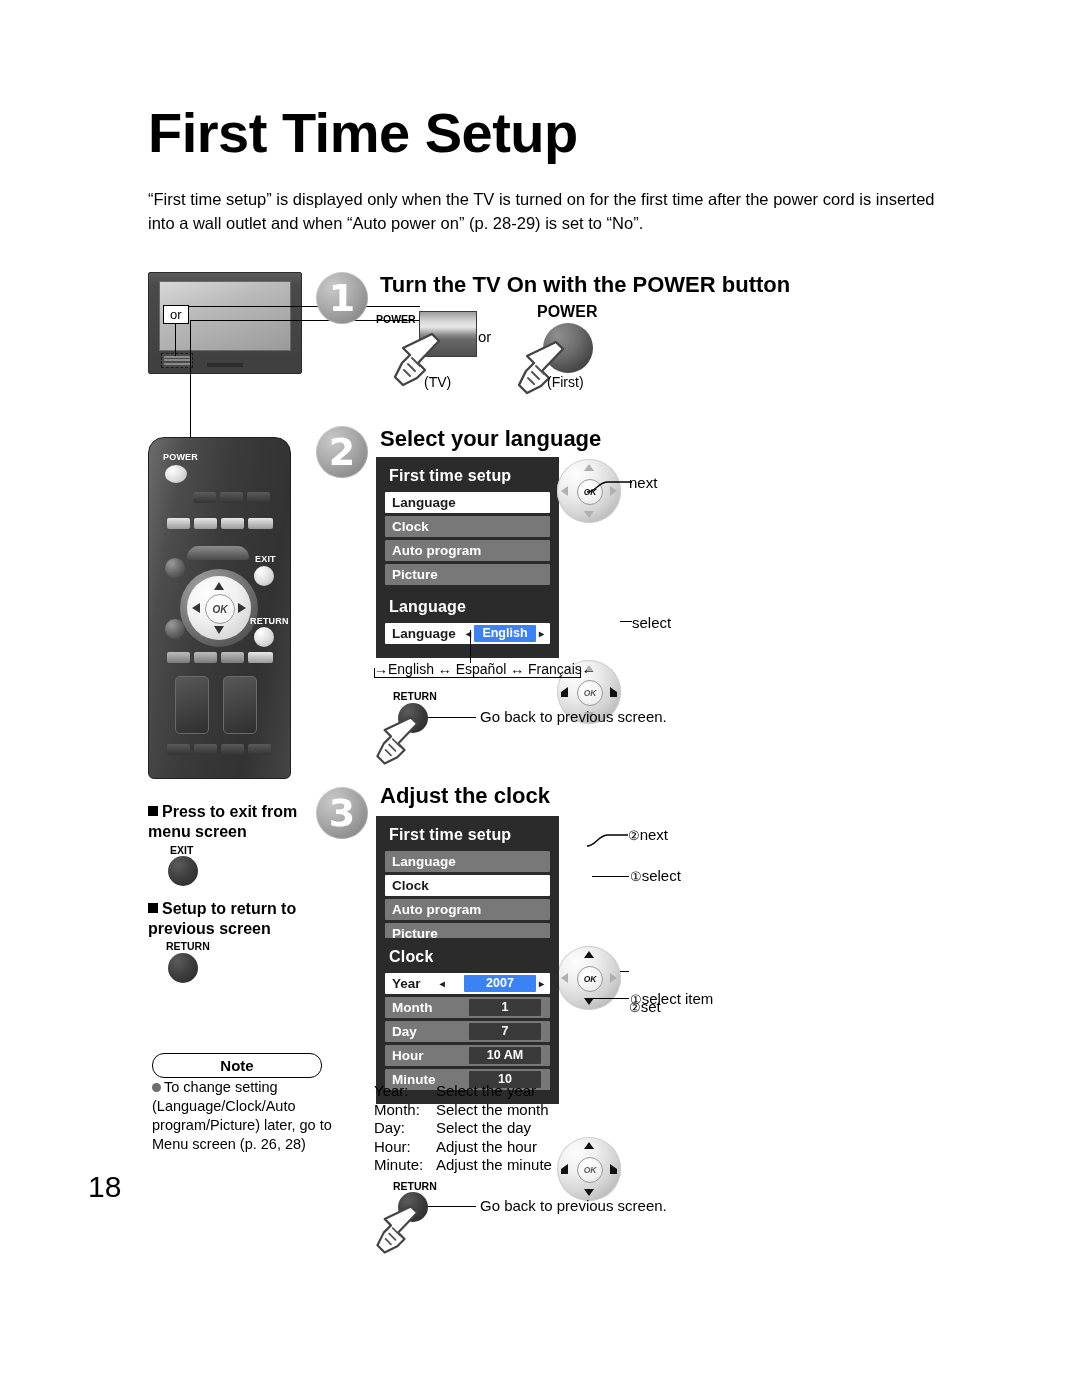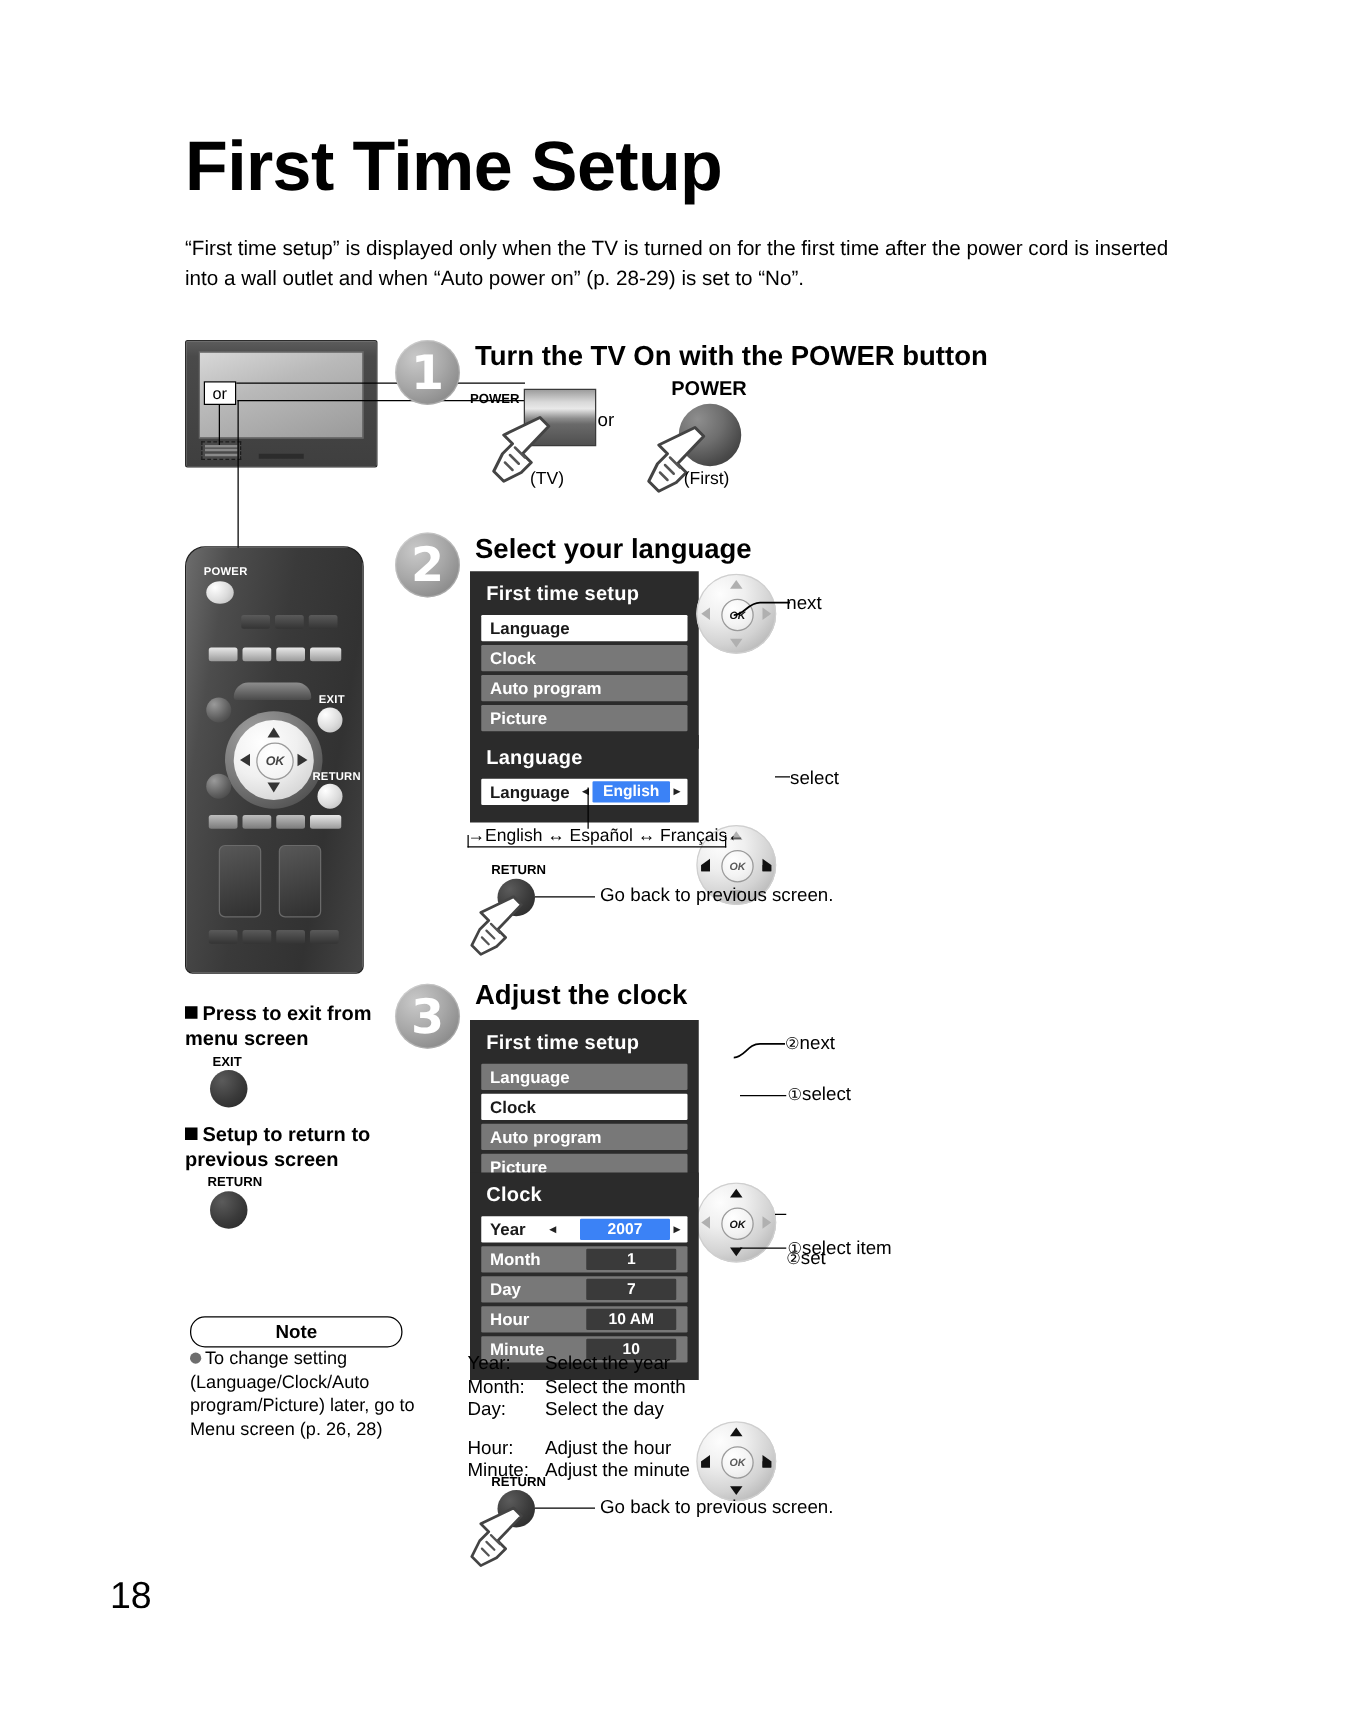--- a/index.html
+++ b/index.html
@@ -156,21 +156,21 @@
   .note-pill{
     width:168px;height:23px;border:1.6px solid #000;border-radius:12px;
     display:flex;align-items:center;justify-content:center;
     font-size:15px;font-weight:bold;background:#fff;
   }
   .note-body{font-size:14.5px;line-height:19px;width:180px;}
   .note-dot{
     display:inline-block;width:9px;height:9px;border-radius:50%;
     background:#6e6e6e;margin-right:3px;vertical-align:0px;
   }
-  .pagenum{left:88px;top:1260px;font-size:30px;}
+  .pagenum{left:88px;top:1170px;font-size:30px;}
 
   .chain{font-size:14px;line-height:17px;white-space:nowrap;}
   .chain-box{border:1px solid #000;border-top:none;height:9px;}
   .desc{font-size:15px;line-height:16.5px;}
   .mono-lbl{font-size:10.5px;font-weight:bold;}
   .anno{font-size:15px;}
   .cirnum{font-size:13px;}
 </style>
 </head>
 <body>
@@ -427,21 +427,21 @@
 
 <div class="abs" style="left:374px;top:1083px;">
   <div class="desc" style="display:flex;margin-bottom:2px;">
       <span style="width:62px;">Year:</span>
       <span>Select the year</span>
     </div>
   <div class="desc" style="display:flex;margin-bottom:2px;">
       <span style="width:62px;">Month:</span>
       <span>Select the month</span>
     </div>
-  <div class="desc" style="display:flex;margin-bottom:14px;">
+  <div class="desc" style="display:flex;margin-bottom:2px;">
       <span style="width:62px;">Day:</span>
       <span>Select the day</span>
     </div>
   <div class="desc" style="display:flex;margin-bottom:2px;">
       <span style="width:62px;">Hour:</span>
       <span>Adjust the hour</span>
     </div>
   <div class="desc" style="display:flex;">
       <span style="width:62px;">Minute:</span>
       <span>Adjust the minute</span>

